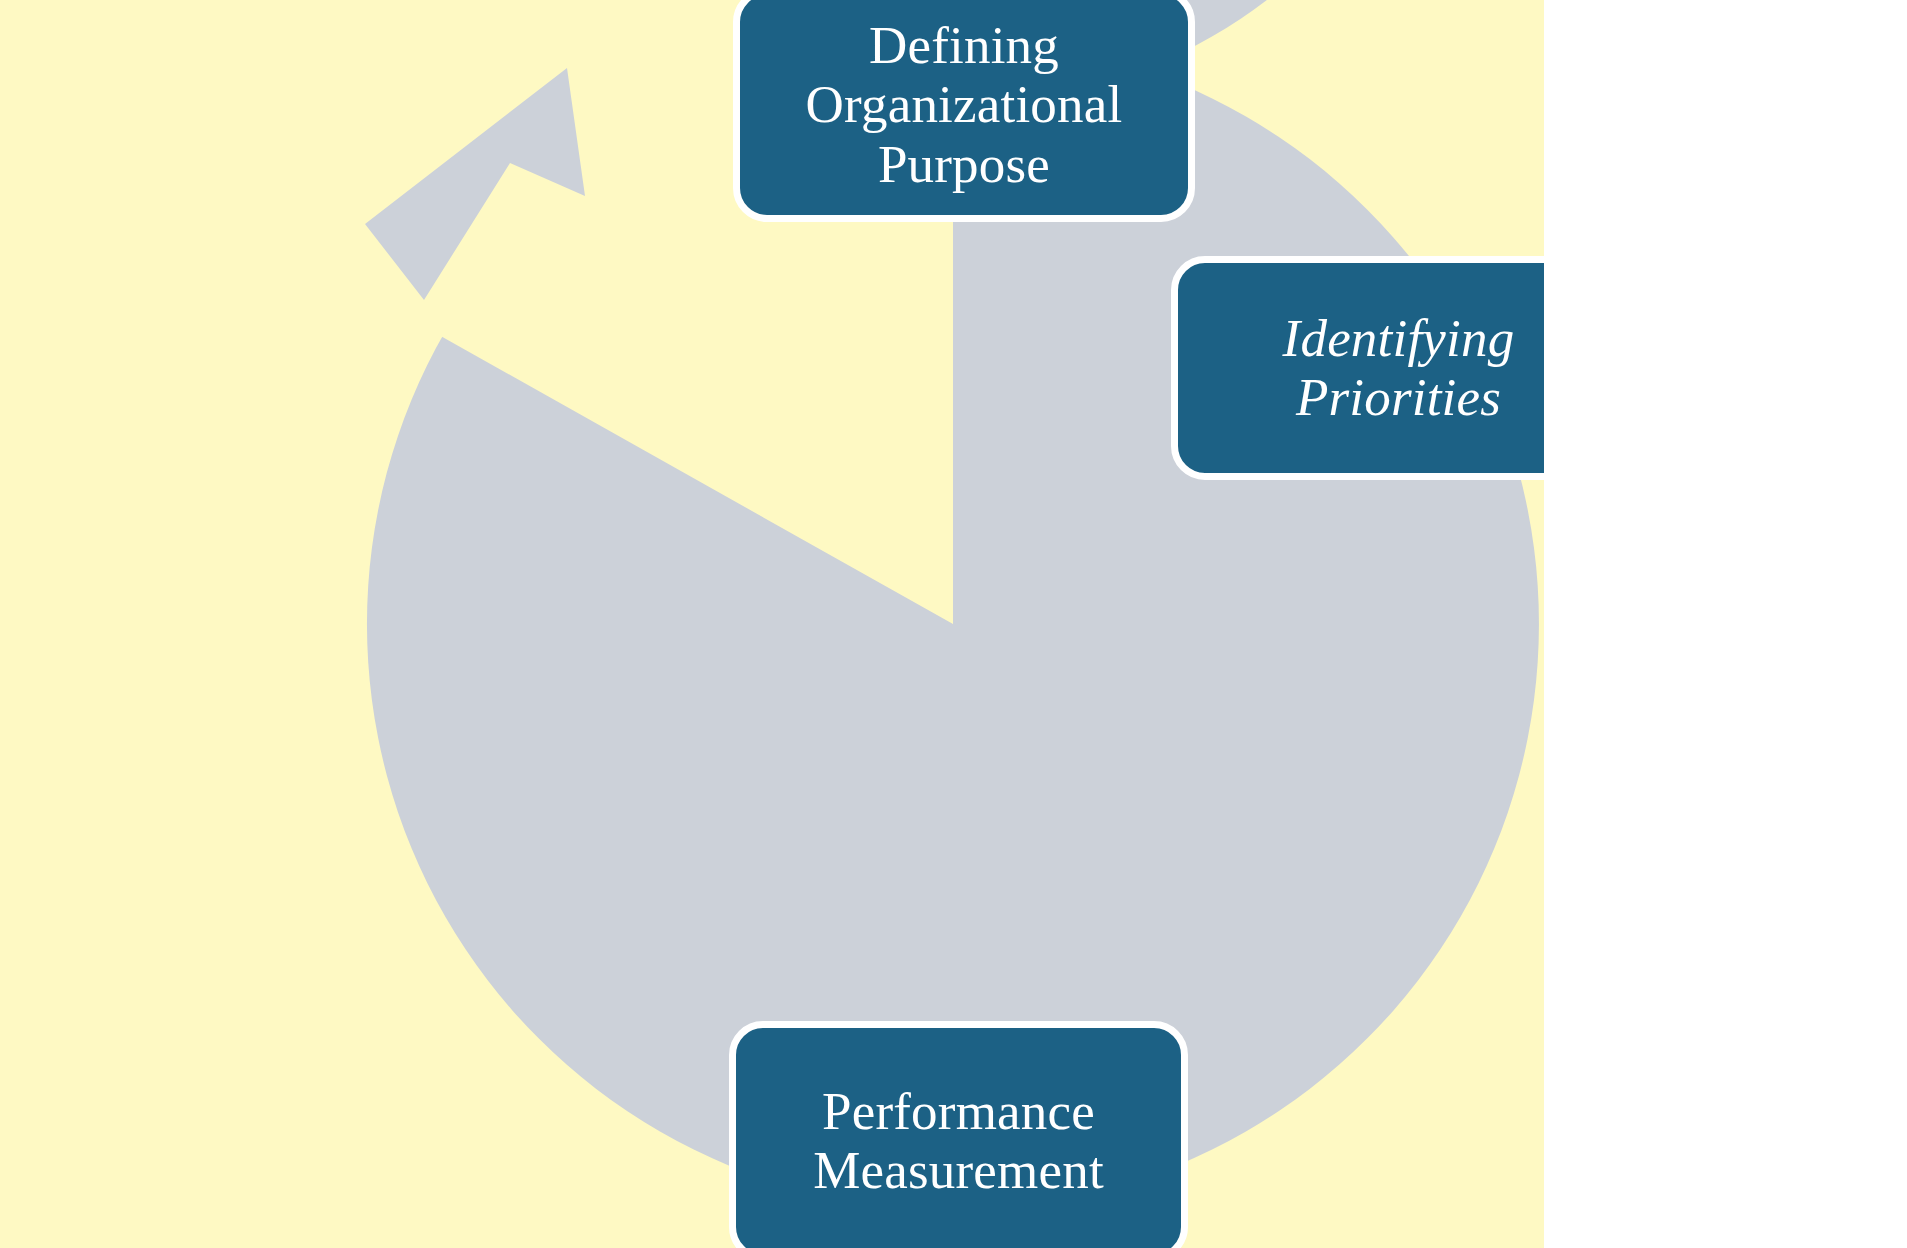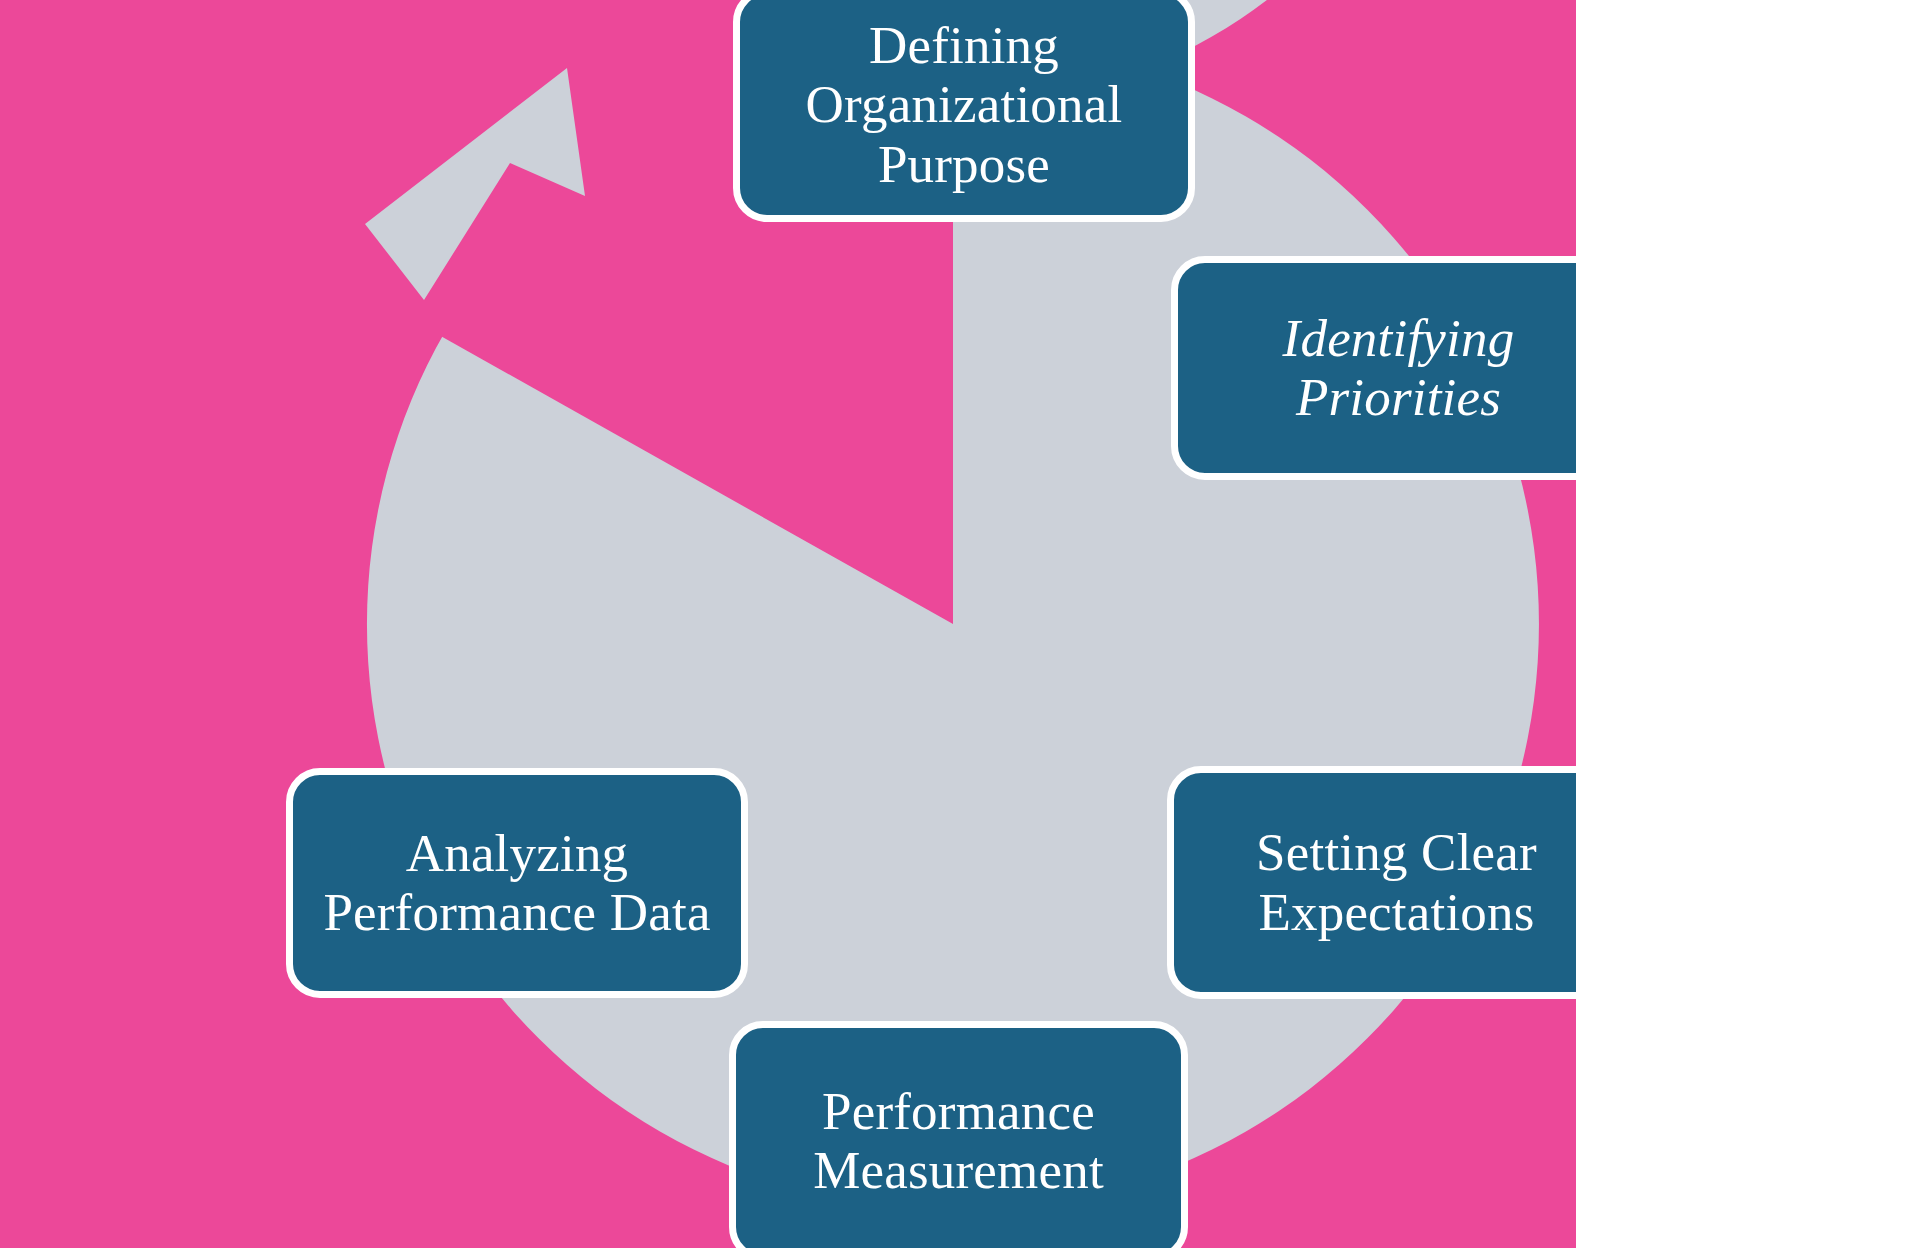--- a/index.html
+++ b/index.html
@@ -9,23 +9,22 @@
   body {
     width: 1907px;
     height: 1248px;
     overflow: hidden;
     font-family: "Liberation Serif", "DejaVu Serif", serif;
   }
   #canvas {
     position: relative;
     width: 1544px;
     height: 1248px;
-    background: #ec4899;
+    background: #fef9c3;
     overflow: hidden;
-    padding-left: 32px;
   }
   #ring-svg {
     position: absolute;
     left: 0;
     top: 0;
     width: 1907px;
     height: 1248px;
   }
   .node-box {
     position: absolute;
@@ -100,29 +99,21 @@
     <span class="node-label">Defining
 Organizational
 Purpose</span>
   </div>
 
   <div class="node-box" id="node-1">
     <span class="node-label">Identifying
 Priorities</span>
   </div>
 
-  <div class="node-box" id="node-2">
-    <span class="node-label">Setting Clear
-Expectations</span>
-  </div>
 
   <div class="node-box" id="node-3">
     <span class="node-label">Performance
 Measurement</span>
   </div>
 
-  <div class="node-box" id="node-4">
-    <span class="node-label">Analyzing
-Performance Data</span>
-  </div>
 
 
 </div>
 
 </body></html>

